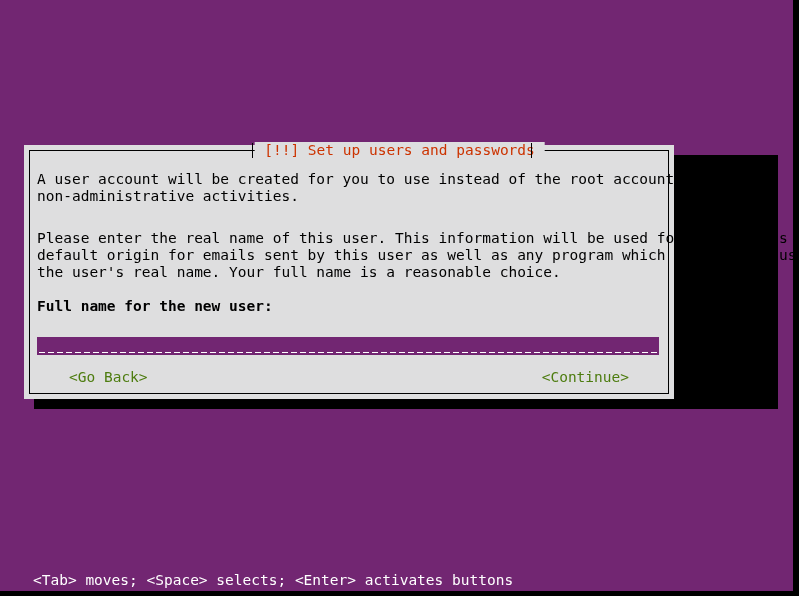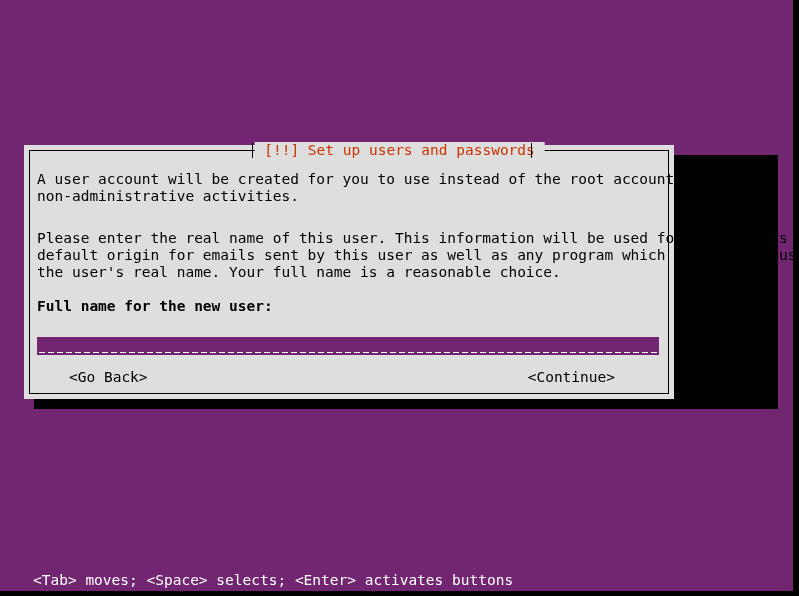--- a/index.html
+++ b/index.html
@@ -159,25 +159,25 @@
     left: 0;
     right: 6px;
     top: 198px;
     display: flex;
     justify-content: space-between;
     font-size: 14.5px;
     line-height: 17px;
   }
   .btn {
     white-space: pre;
-    color: #000000;
+    color: #4d7c0f;
     cursor: pointer;
   }
   .btn.go-back  { margin-left: 32px; }
-  .btn.continue { margin-right: 40px; }
+  .btn.continue { margin-right: 26px; }
 
   .statusbar {
     position: absolute;
     left: 0;
     bottom: 5px;
     width: 793px;
     height: 22px;
     background: #722672;
     color: #ffffff;
     font-size: 14.5px;

